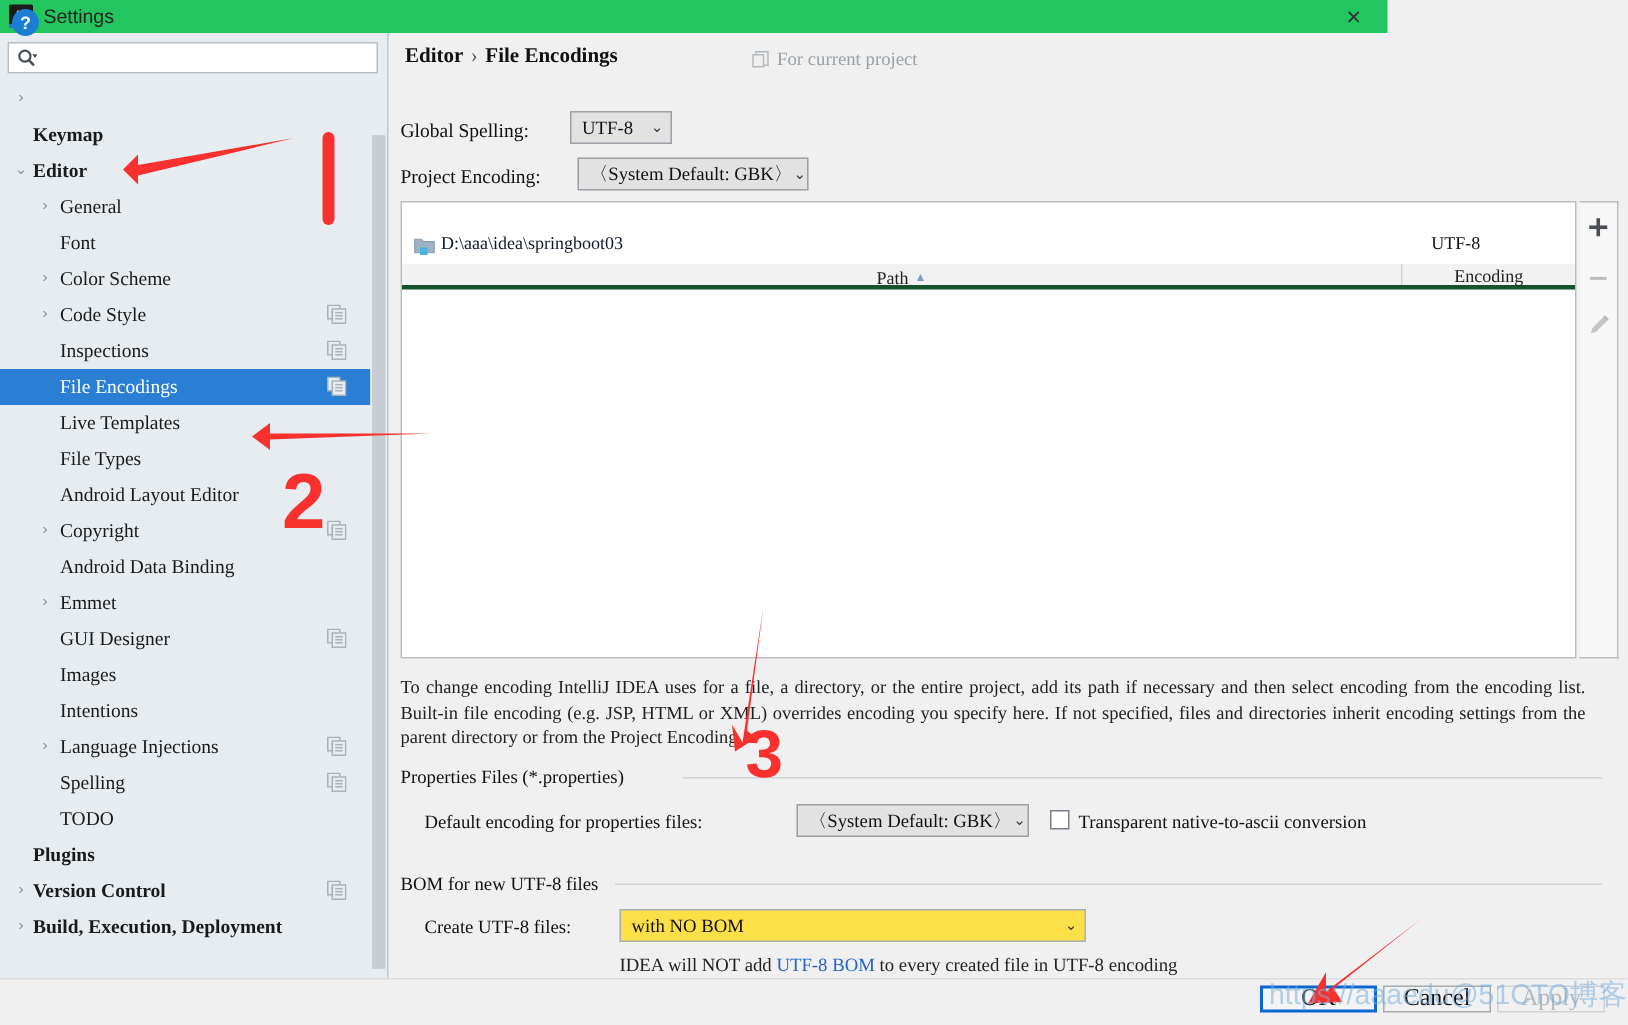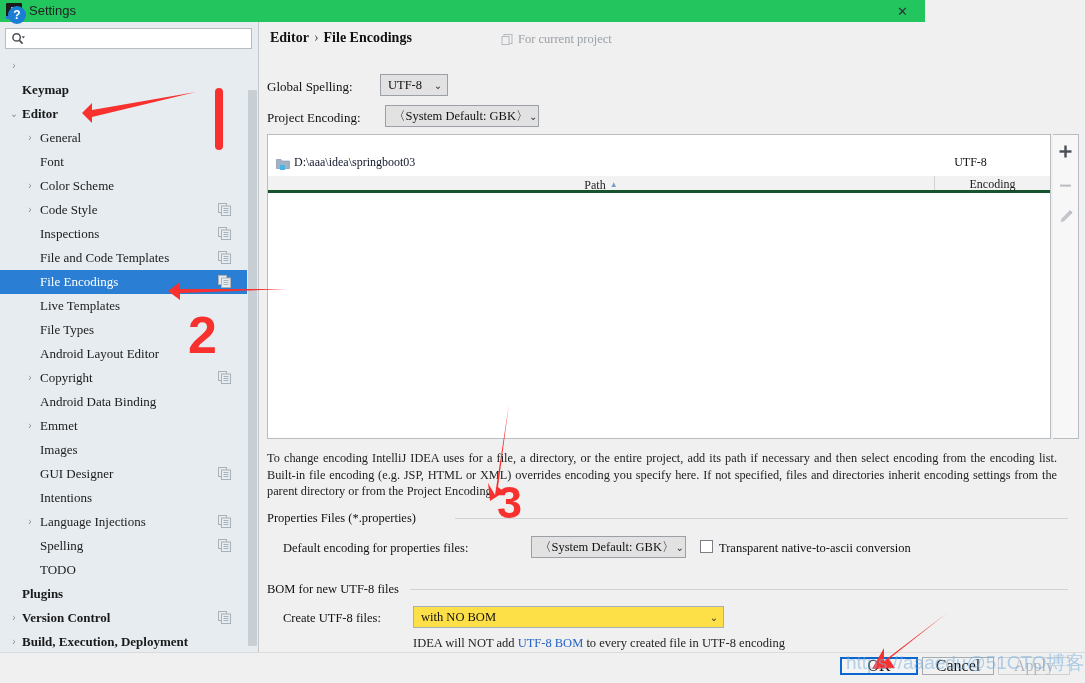--- a/index.html
+++ b/index.html
@@ -245,30 +245,20 @@
         <div class="node lvl1 noarrow">
           <span class="label">Inspections</span>
           <svg class="copyicon" viewBox="0 0 13 13">
             <rect x="0.5" y="0.5" width="8" height="9" fill="#e7ecf0" stroke="#a8b2bb"></rect>
             <rect x="3.5" y="3" width="9" height="9.5" fill="#e7ecf0" stroke="#a8b2bb"></rect>
             <line x1="5.5" y1="5.5" x2="10.5" y2="5.5" stroke="#a8b2bb"></line>
             <line x1="5.5" y1="7.5" x2="10.5" y2="7.5" stroke="#a8b2bb"></line>
             <line x1="5.5" y1="9.5" x2="10.5" y2="9.5" stroke="#a8b2bb"></line>
           </svg>
         </div>
-        <div class="node lvl1 noarrow">
-          <span class="label">File and Code Templates</span>
-          <svg class="copyicon" viewBox="0 0 13 13">
-            <rect x="0.5" y="0.5" width="8" height="9" fill="#e7ecf0" stroke="#a8b2bb"></rect>
-            <rect x="3.5" y="3" width="9" height="9.5" fill="#e7ecf0" stroke="#a8b2bb"></rect>
-            <line x1="5.5" y1="5.5" x2="10.5" y2="5.5" stroke="#a8b2bb"></line>
-            <line x1="5.5" y1="7.5" x2="10.5" y2="7.5" stroke="#a8b2bb"></line>
-            <line x1="5.5" y1="9.5" x2="10.5" y2="9.5" stroke="#a8b2bb"></line>
-          </svg>
-        </div>
         <div class="node lvl1 noarrow sel">
           <span class="label">File Encodings</span>
           <svg class="copyicon" viewBox="0 0 13 13">
             <rect x="0.5" y="0.5" width="8" height="9" fill="#e7ecf0" stroke="#a8b2bb"></rect>
             <rect x="3.5" y="3" width="9" height="9.5" fill="#e7ecf0" stroke="#a8b2bb"></rect>
             <line x1="5.5" y1="5.5" x2="10.5" y2="5.5" stroke="#a8b2bb"></line>
             <line x1="5.5" y1="7.5" x2="10.5" y2="7.5" stroke="#a8b2bb"></line>
             <line x1="5.5" y1="9.5" x2="10.5" y2="9.5" stroke="#a8b2bb"></line>
           </svg>
         </div>
@@ -293,31 +283,31 @@
           </svg>
         </div>
         <div class="node lvl1 noarrow">
           <span class="label">Android Data Binding</span>
         </div>
         <div class="node lvl1">
           <span class="arrow">›</span>
           <span class="label">Emmet</span>
         </div>
         <div class="node lvl1 noarrow">
+          <span class="label">GUI Designer</span>
+          <svg class="copyicon" viewBox="0 0 13 13">
+            <rect x="0.5" y="0.5" width="8" height="9" fill="#e7ecf0" stroke="#a8b2bb"></rect>
+            <rect x="3.5" y="3" width="9" height="9.5" fill="#e7ecf0" stroke="#a8b2bb"></rect>
+            <line x1="5.5" y1="5.5" x2="10.5" y2="5.5" stroke="#a8b2bb"></line>
+            <line x1="5.5" y1="7.5" x2="10.5" y2="7.5" stroke="#a8b2bb"></line>
+            <line x1="5.5" y1="9.5" x2="10.5" y2="9.5" stroke="#a8b2bb"></line>
+          </svg>
+        </div>
+        <div class="node lvl1 noarrow">
           <span class="label">Images</span>
-        </div>
-        <div class="node lvl1 noarrow">
-          <span class="label">GUI Designer</span>
-          <svg class="copyicon" viewBox="0 0 13 13">
-            <rect x="0.5" y="0.5" width="8" height="9" fill="#e7ecf0" stroke="#a8b2bb"></rect>
-            <rect x="3.5" y="3" width="9" height="9.5" fill="#e7ecf0" stroke="#a8b2bb"></rect>
-            <line x1="5.5" y1="5.5" x2="10.5" y2="5.5" stroke="#a8b2bb"></line>
-            <line x1="5.5" y1="7.5" x2="10.5" y2="7.5" stroke="#a8b2bb"></line>
-            <line x1="5.5" y1="9.5" x2="10.5" y2="9.5" stroke="#a8b2bb"></line>
-          </svg>
         </div>
         <div class="node lvl1 noarrow">
           <span class="label">Intentions</span>
         </div>
         <div class="node lvl1">
           <span class="arrow">›</span>
           <span class="label">Language Injections</span>
           <svg class="copyicon" viewBox="0 0 13 13">
             <rect x="0.5" y="0.5" width="8" height="9" fill="#e7ecf0" stroke="#a8b2bb"></rect>
             <rect x="3.5" y="3" width="9" height="9.5" fill="#e7ecf0" stroke="#a8b2bb"></rect>

